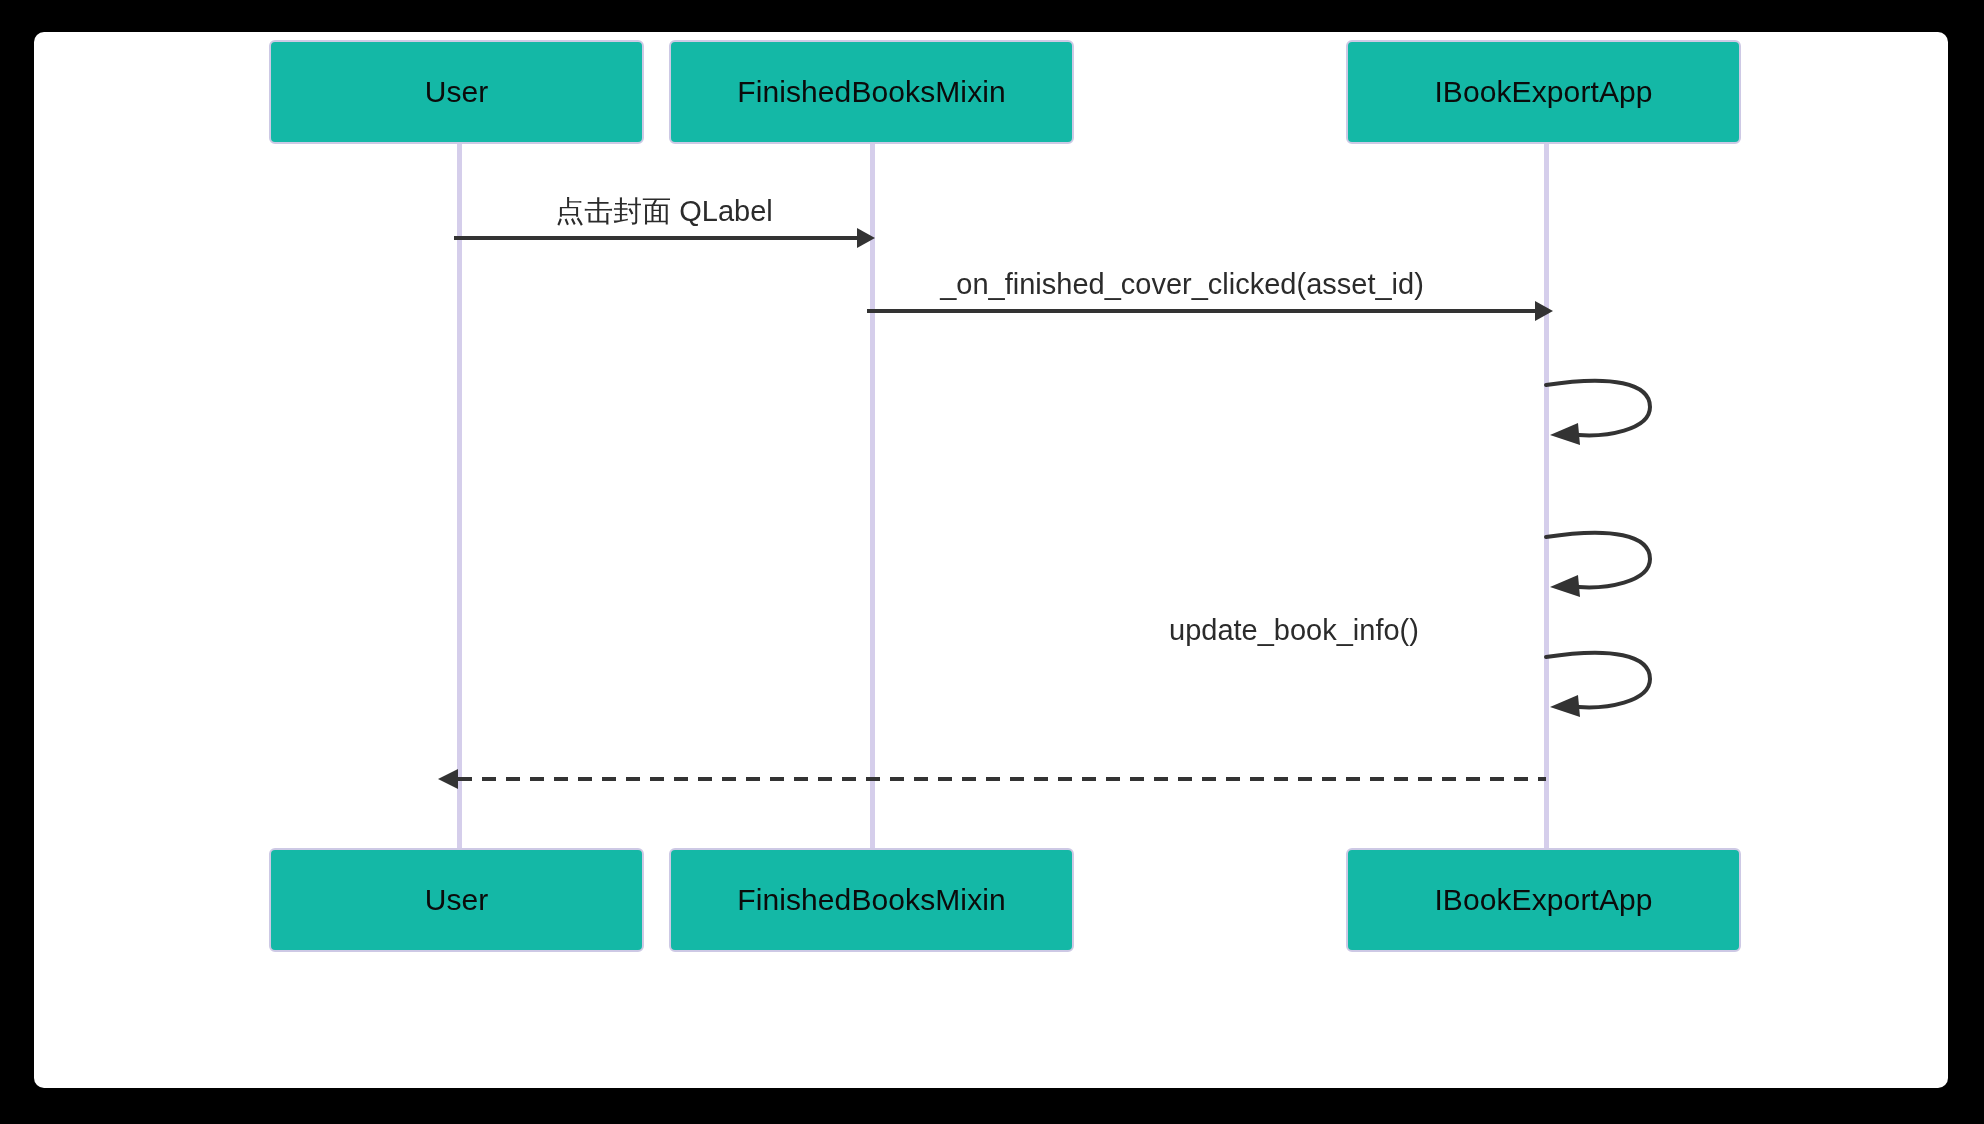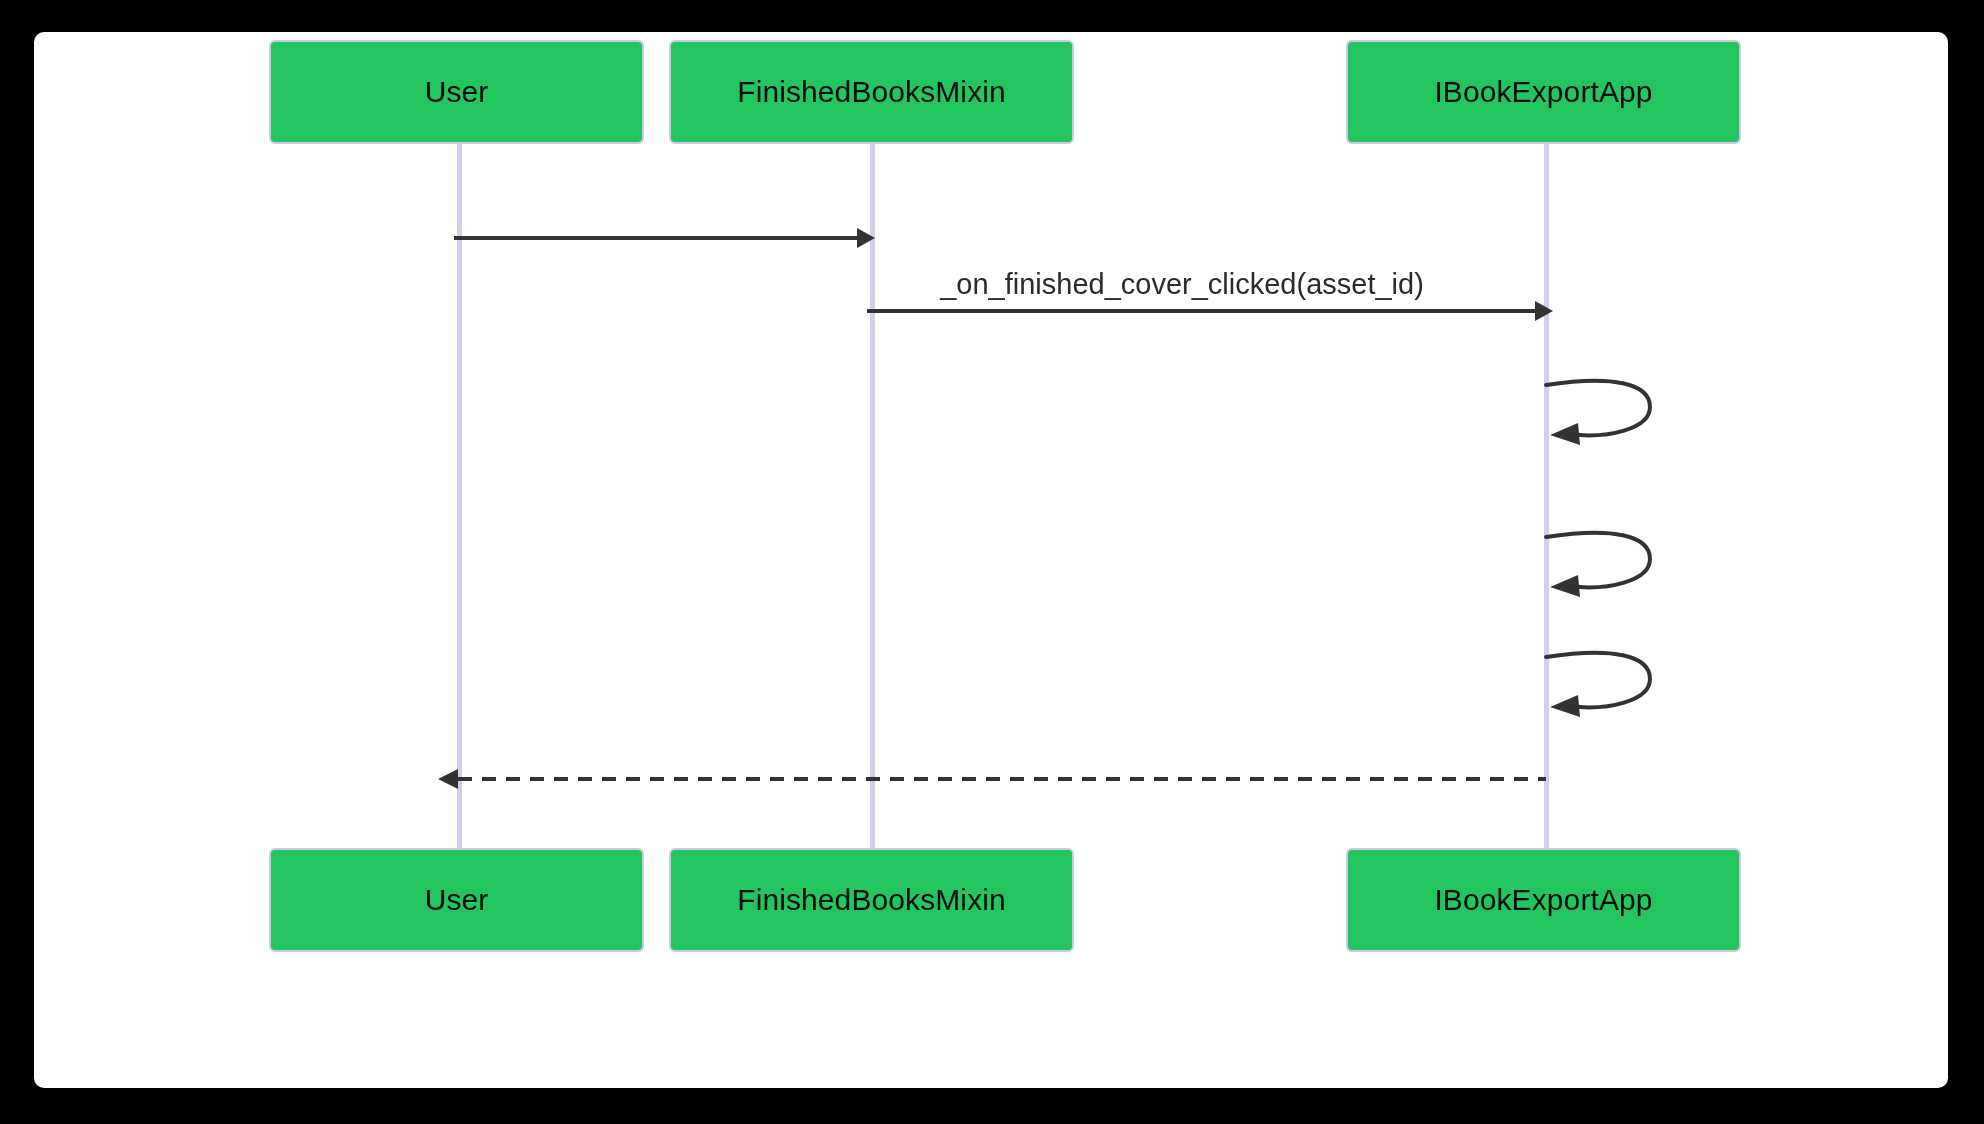--- a/index.html
+++ b/index.html
@@ -33,21 +33,21 @@
   }
   #diagram {
     position: absolute;
     left: 0; top: 0;
     width: 1914px;
     height: 1056px;
   }
   .participant-box {
     position: absolute;
     box-sizing: border-box;
-    background: #22c55e;
+    background: #14b8a6;
     border: 2px solid #CDC9E5;
     border-radius: 6px;
     display: flex;
     align-items: center;
     justify-content: center;
     color: #0b0b0b;
     font-size: 30px;
     font-family: "Liberation Sans", "DejaVu Sans", sans-serif;
     letter-spacing: 0.1px;
     white-space: nowrap;
@@ -95,20 +95,23 @@
       <div class="participant-box" style="left:235px; top:816px; width:375px; height:104px;">
         <span>User</span>
       </div>
       <div class="participant-box" style="left:635px; top:816px; width:405px; height:104px;">
         <span>FinishedBooksMixin</span>
       </div>
       <div class="participant-box" style="left:1312px; top:816px; width:395px; height:104px;">
         <span>IBookExportApp</span>
       </div>
 
+      <div class="msg-label" style="left:330px; top:163px; width:600px;">
+        <span>点击封面 QLabel</span>
+      </div>
       <svg class="msg-svg" style="left:420px; top:196px;" width="425" height="20" viewBox="0 0 425 20">
         <line x1="0" y1="10" x2="403" y2="10" stroke="#333333" stroke-width="4"></line>
         <path d="M403,0 L421,10 L403,20 Z" fill="#333333"></path>
       </svg>
 
       <div class="msg-label" style="left:748px; top:236px; width:800px;text-align:center;">
         <span>_on_finished_cover_clicked(asset_id)</span>
       </div>
       <svg class="msg-svg" style="left:833px; top:269px;" width="690" height="20" viewBox="0 0 690 20">
         <line x1="0" y1="10" x2="668" y2="10" stroke="#333333" stroke-width="4"></line>
@@ -118,20 +121,23 @@
       <svg class="msg-svg" style="left:1508px; top:345px;" width="120" height="70" viewBox="0 0 120 70">
         <path d="M4,8 C 70,-2 108,6 108,30 C 108,52 66,62 26,57" fill="none" stroke="#333333" stroke-width="4" stroke-linecap="round"></path>
         <path d="M36,46 L8,58 L38,68 Z" fill="#333333"></path>
       </svg>
 
       <svg class="msg-svg" style="left:1508px; top:497px;" width="120" height="70" viewBox="0 0 120 70">
         <path d="M4,8 C 70,-2 108,6 108,30 C 108,52 66,62 26,57" fill="none" stroke="#333333" stroke-width="4" stroke-linecap="round"></path>
         <path d="M36,46 L8,58 L38,68 Z" fill="#333333"></path>
       </svg>
 
+      <div class="msg-label" style="left:1135px; top:582px; width:800px; text-align:left;">
+        <span>update_book_info()</span>
+      </div>
       <svg class="msg-svg" style="left:1508px; top:617px;" width="120" height="70" viewBox="0 0 120 70">
         <path d="M4,8 C 70,-2 108,6 108,30 C 108,52 66,62 26,57" fill="none" stroke="#333333" stroke-width="4" stroke-linecap="round"></path>
         <path d="M36,46 L8,58 L38,68 Z" fill="#333333"></path>
       </svg>
 
       <svg class="msg-svg" style="left:400px; top:737px;" width="1115" height="20" viewBox="0 0 1115 20">
         <line x1="24" y1="10" x2="1112" y2="10" stroke="#333333" stroke-width="4" stroke-dasharray="14 10"></line>
         <path d="M24,0 L4,10 L24,20 Z" fill="#333333"></path>
       </svg>
 

